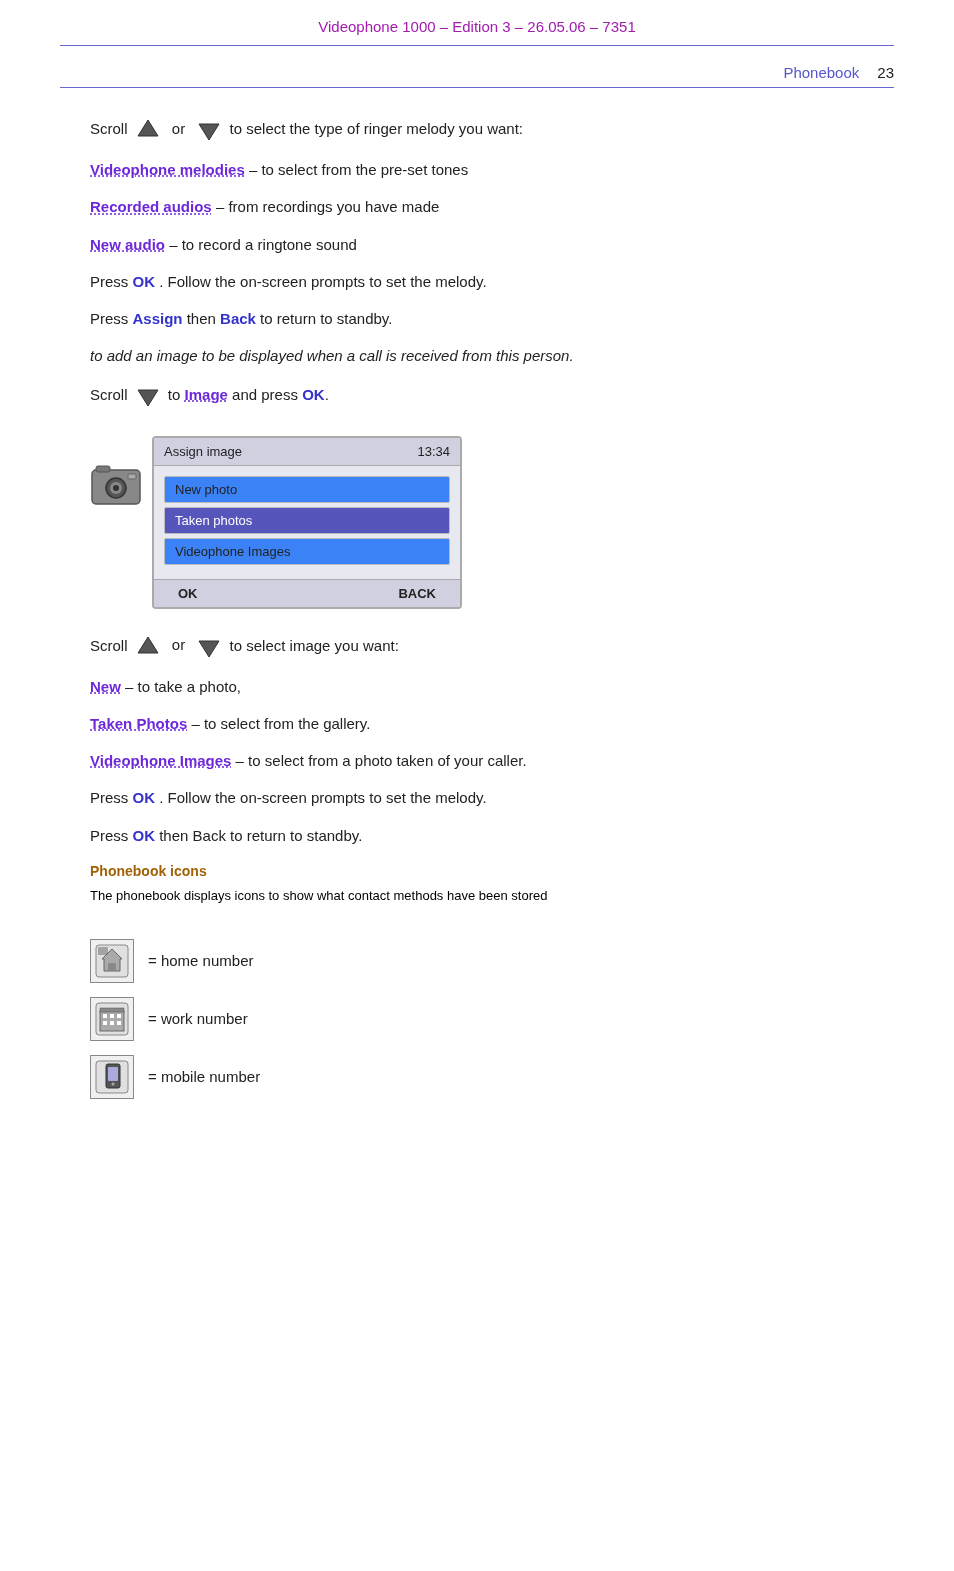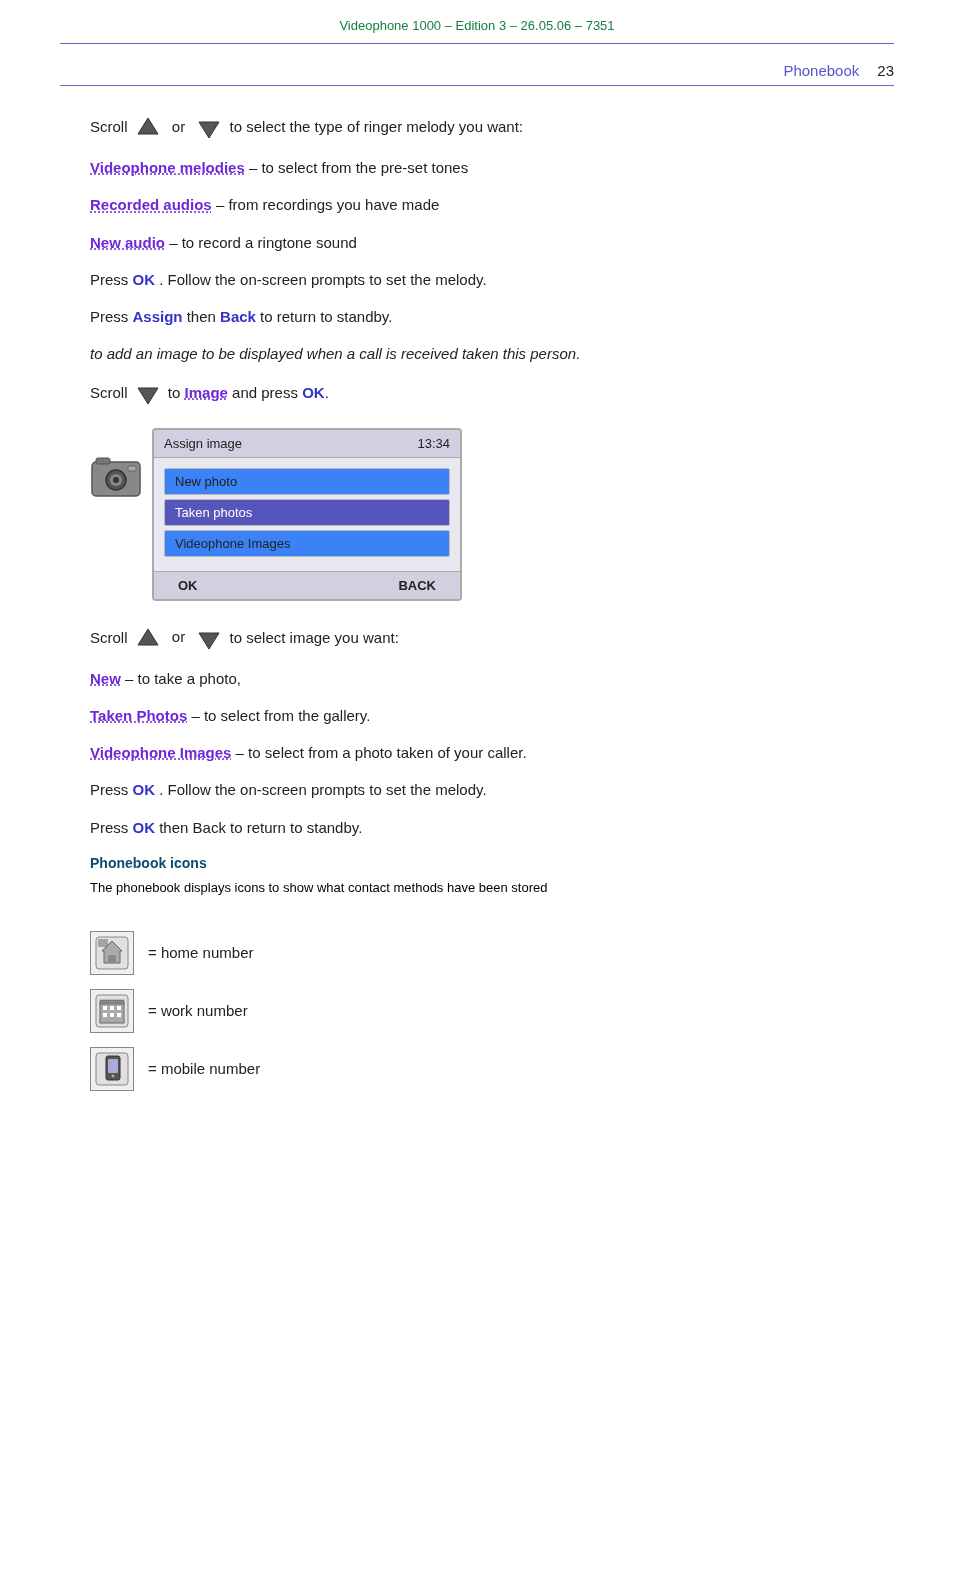--- a/index.html
+++ b/index.html
@@ -10,22 +10,22 @@
       background: #fff;
       font-family: Arial, Helvetica, sans-serif;
       font-size: 15px;
       color: #222;
       position: relative;
     }
 
     .page-header {
       text-align: center;
       padding: 18px 0 10px 0;
-      font-size: 13px;
-      color: #15803d;
+      font-size: 15px;
+      color: #a21caf;
     }
 
     .page-top-rule {
       border: none;
       border-top: 1.5px solid #6666cc;
       margin: 0 60px;
     }
 
     .page-number-area {
       display: flex;
@@ -83,21 +83,21 @@
     .scroll-icon {
       display: inline-block;
       vertical-align: middle;
       width: 28px;
       height: 28px;
       margin: 0 2px;
     }
 
     
     .phone-screen-container {
-      margin: 20px 0 24px 0;
+      margin: 26px 0 24px 0;
       display: flex;
       align-items: flex-start;
       gap: 0;
     }
 
     .camera-icon-area {
       margin-right: 10px;
       margin-top: 28px;
     }
 
@@ -148,21 +148,21 @@
       padding: 6px 24px;
       font-size: 13px;
       font-weight: bold;
       color: #222;
       border-top: 1px solid #aaa;
       margin-top: 6px;
     }
 
     
     .icon-section-title {
-      color: #0c4a6e;
+      color: #a16207;
       font-weight: bold;
       font-size: 14px;
       margin-bottom: 4px;
     }
 
     .icon-section-desc {
       color: #000000;
       font-size: 13px;
       margin-bottom: 32px;
     }
@@ -244,21 +244,21 @@
 
   <div class="para">
     <span>Press</span>
     <span class="bold-blue">Assign</span>
     <span>then</span>
     <span class="bold-blue">Back</span>
     <span>to return to standby.</span>
   </div>
 
   <div class="para-italic">
-    <span>to add an image to be displayed when a call is received taken this person.</span>
+    <span>to add an image to be displayed when a call is received from this person.</span>
   </div>
 
   <div class="para">
     <span>Scroll</span>
     
     <svg class="scroll-icon" viewBox="0 0 28 28" width="28" height="28" style="vertical-align:middle;margin:0 2px;">
       <polygon points="14,24 24,8 4,8" fill="#555" stroke="#333" stroke-width="1"></polygon>
     </svg>
     <span>to</span>
     <span class="link-text">Image</span>

